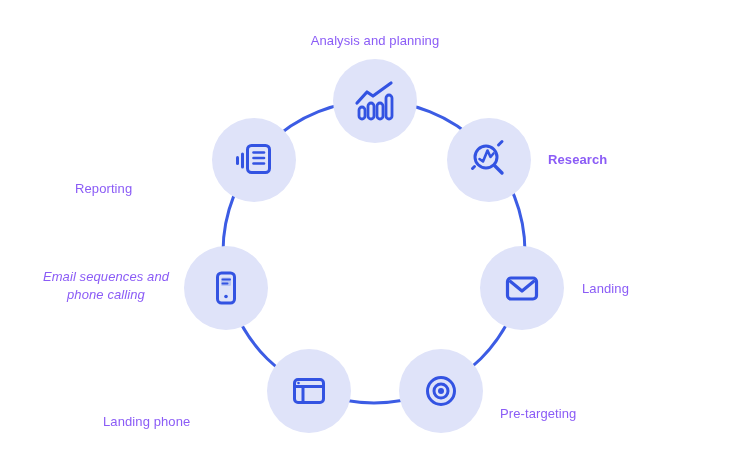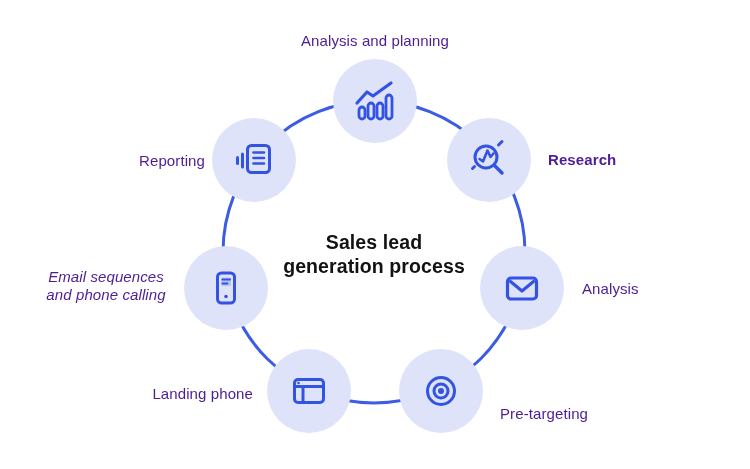--- a/index.html
+++ b/index.html
@@ -6,45 +6,41 @@
   .canvas{
     position:relative;width:750px;height:469px;background:#ffffff;overflow:hidden;
     font-family:"Liberation Sans","DejaVu Sans",sans-serif;
   }
   .ring-svg{position:absolute;left:0;top:0;}
   .node{
     position:absolute;width:84px;height:84px;border-radius:50%;
     background:#dfe3f9;display:flex;align-items:center;justify-content:center;
   }
   .label{
-    position:absolute;font-size:15px;line-height:18px;color:#4c1d95;
+    position:absolute;font-size:13px;line-height:18px;color:#8b5cf6;
     letter-spacing:0.1px;
   }
   .label.center-x{text-align:center;}
-  .label.right-x{text-align:right;}
+  .label.right-x{margin-top:28px;}
   .title{
     position:absolute;left:244px;top:230px;width:260px;text-align:center;
     font-size:19.5px;line-height:24px;font-weight:bold;color:#121212;
     letter-spacing:0.1px;
   }
   svg.icon{display:block;}
 </style>
 </head>
 <body>
 
 <div class="canvas">
 
   <svg class="ring-svg" width="750" height="469">
     <circle cx="374" cy="252" r="151" fill="none" stroke="#3c5ce4" stroke-width="3"></circle>
   </svg>
 
-  <div class="title">
-    <div>Sales lead</div>
-    <div>generation process</div>
-  </div>
 
   <div class="node" style="left:333px;top:59px;">
     <svg class="icon" width="48" height="48" viewBox="0 0 48 48">
       <polyline points="6,26 16,15 22,19 40,6" fill="none" stroke="#3353e2" stroke-width="3.2" stroke-linecap="round" stroke-linejoin="round"></polyline>
       <rect x="8" y="30" width="6" height="12" rx="3" fill="none" stroke="#3353e2" stroke-width="2.8"></rect>
       <rect x="17" y="26" width="6" height="16" rx="3" fill="none" stroke="#3353e2" stroke-width="2.8"></rect>
       <rect x="26" y="26" width="6" height="16" rx="3" fill="none" stroke="#3353e2" stroke-width="2.8"></rect>
       <rect x="35" y="18" width="6" height="24" rx="3" fill="none" stroke="#3353e2" stroke-width="2.8"></rect>
     </svg>
   </div>
@@ -60,21 +56,21 @@
     </svg>
   </div>
   <div class="label" style="left:548px;top:151px;font-weight:bold;">Research</div>
 
   <div class="node" style="left:480px;top:246px;">
     <svg class="icon" width="44" height="44" viewBox="0 0 44 44">
       <rect x="7.5" y="12" width="29" height="21" rx="3.5" fill="none" stroke="#3353e2" stroke-width="3.2"></rect>
       <polyline points="10.5,15.5 22,25 33.5,15.5" fill="none" stroke="#3353e2" stroke-width="3.2" stroke-linecap="round" stroke-linejoin="round"></polyline>
     </svg>
   </div>
-  <div class="label" style="left:582px;top:280px;">Analysis</div>
+  <div class="label" style="left:582px;top:280px;">Landing</div>
 
   <div class="node" style="left:399px;top:349px;">
     <svg class="icon" width="44" height="44" viewBox="0 0 44 44">
       <circle cx="22" cy="22" r="13.5" fill="none" stroke="#3353e2" stroke-width="3"></circle>
       <circle cx="22" cy="22" r="7" fill="none" stroke="#3353e2" stroke-width="3"></circle>
       <circle cx="22" cy="22" r="3" fill="#3353e2"></circle>
     </svg>
   </div>
   <div class="label" style="left:500px;top:405px;">Pre-targeting</div>
 

